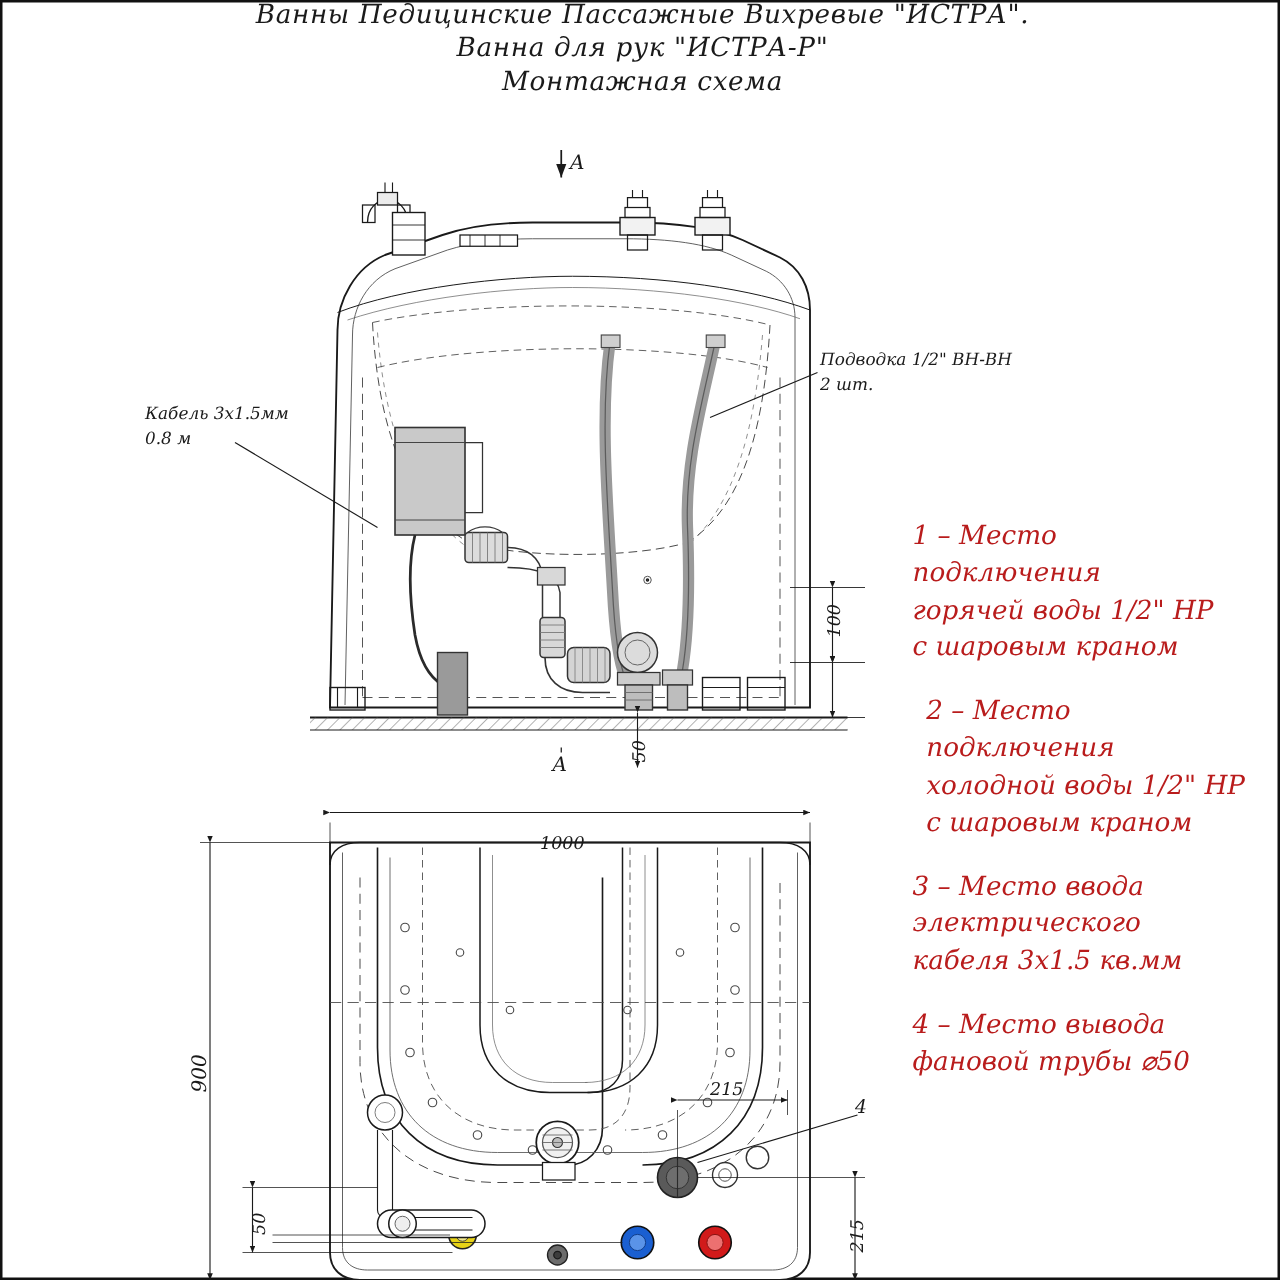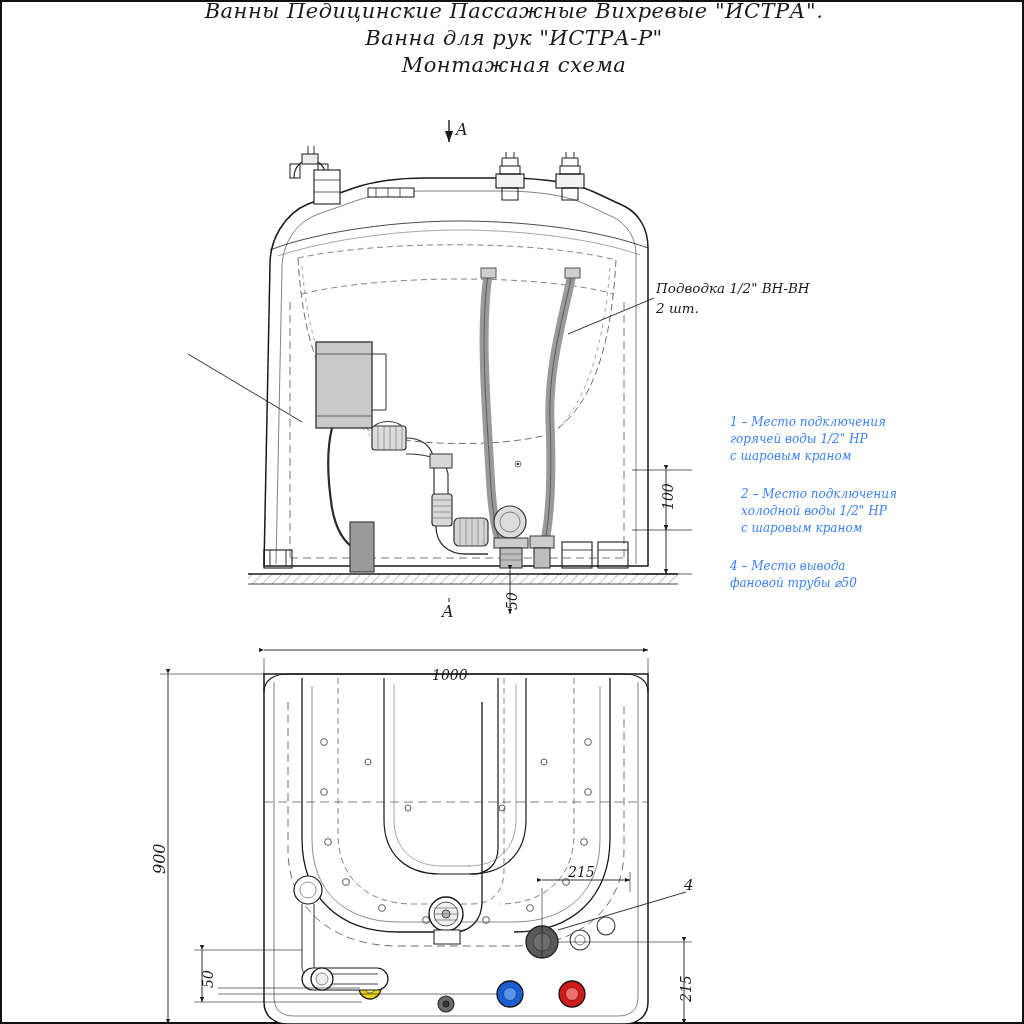--- a/index.html
+++ b/index.html
@@ -42,24 +42,24 @@
   
   .legend {
     position: absolute;
     left: 728px;
     top: 412px;
     width: 270px;
   }
   .legend-item {
     font-family: "DejaVu Serif", serif;
     font-style: italic;
-    font-size: 12px;
+    font-size: 21px;
     line-height: 1.42;
     margin-bottom: 21px;
-    color: #3b82f6;
+    color: #b91c1c;
   }
   
   .callout {
     position: absolute;
     font-family: "DejaVu Serif", serif;
     font-style: italic;
     font-size: 13.5px;
     line-height: 1.35;
     color: #1a1a1a;
     white-space: nowrap;
@@ -350,20 +350,24 @@
 
       <line x1="682" y1="940" x2="682" y2="1022" stroke-width="0.9" marker-start="url(#arrS)" marker-end="url(#arrS)"></line>
       <line x1="556" y1="940" x2="690" y2="940" stroke-width="0.6"></line>
       <line x1="646" y1="1022" x2="690" y2="1022" stroke-width="0.6"></line>
     </g>
   </svg>
 
   <div class="sec-letter" style="left:454px; top:118px;">A</div>
   <div class="sec-letter" style="left:440px; top:600px;">A</div>
 
+  <div class="callout" style="left:114px; top:320px;">
+    <div class="under">Кабель 3х1.5мм</div>
+    <div style="margin-top:2px;">0.8 м</div>
+  </div>
 
   <div class="callout" style="left:654px; top:277px;">
     <div class="under">Подводка 1/2" ВН-ВН</div>
     <div style="margin-top:2px;font-style:italic;">2 шт.</div>
   </div>
 
   <div class="dim-text vert" style="left:658px; top:508px;">100</div>
   <div class="dim-text vert" style="left:502px; top:608px;">50</div>
   <div class="dim-text" style="left:430px; top:633px;margin-top:32px;">1000</div>
   <div class="dim-text vert" style="left:148px; top:872px; font-size:16px;">900</div>
@@ -373,17 +377,20 @@
 
   <div class="num-tag" style="left:682px; top:874px;">4</div>
 
   <div class="legend">
     <div class="legend-item" style="white-space:pre-line;">1 – Место подключения
 горячей воды 1/2" НР
 с шаровым краном</div>
     <div class="legend-item" style="white-space:pre-line;margin-left:11px;">2 – Место подключения
 холодной воды 1/2" НР
 с шаровым краном</div>
+    <div class="legend-item" style="white-space:pre-line;">3 – Место ввода
+электрического
+кабеля 3х1.5 кв.мм</div>
     <div class="legend-item" style="white-space:pre-line;">4 – Место вывода
 фановой трубы ⌀50</div>
   </div>
 
 </div>
 
 </body></html>

